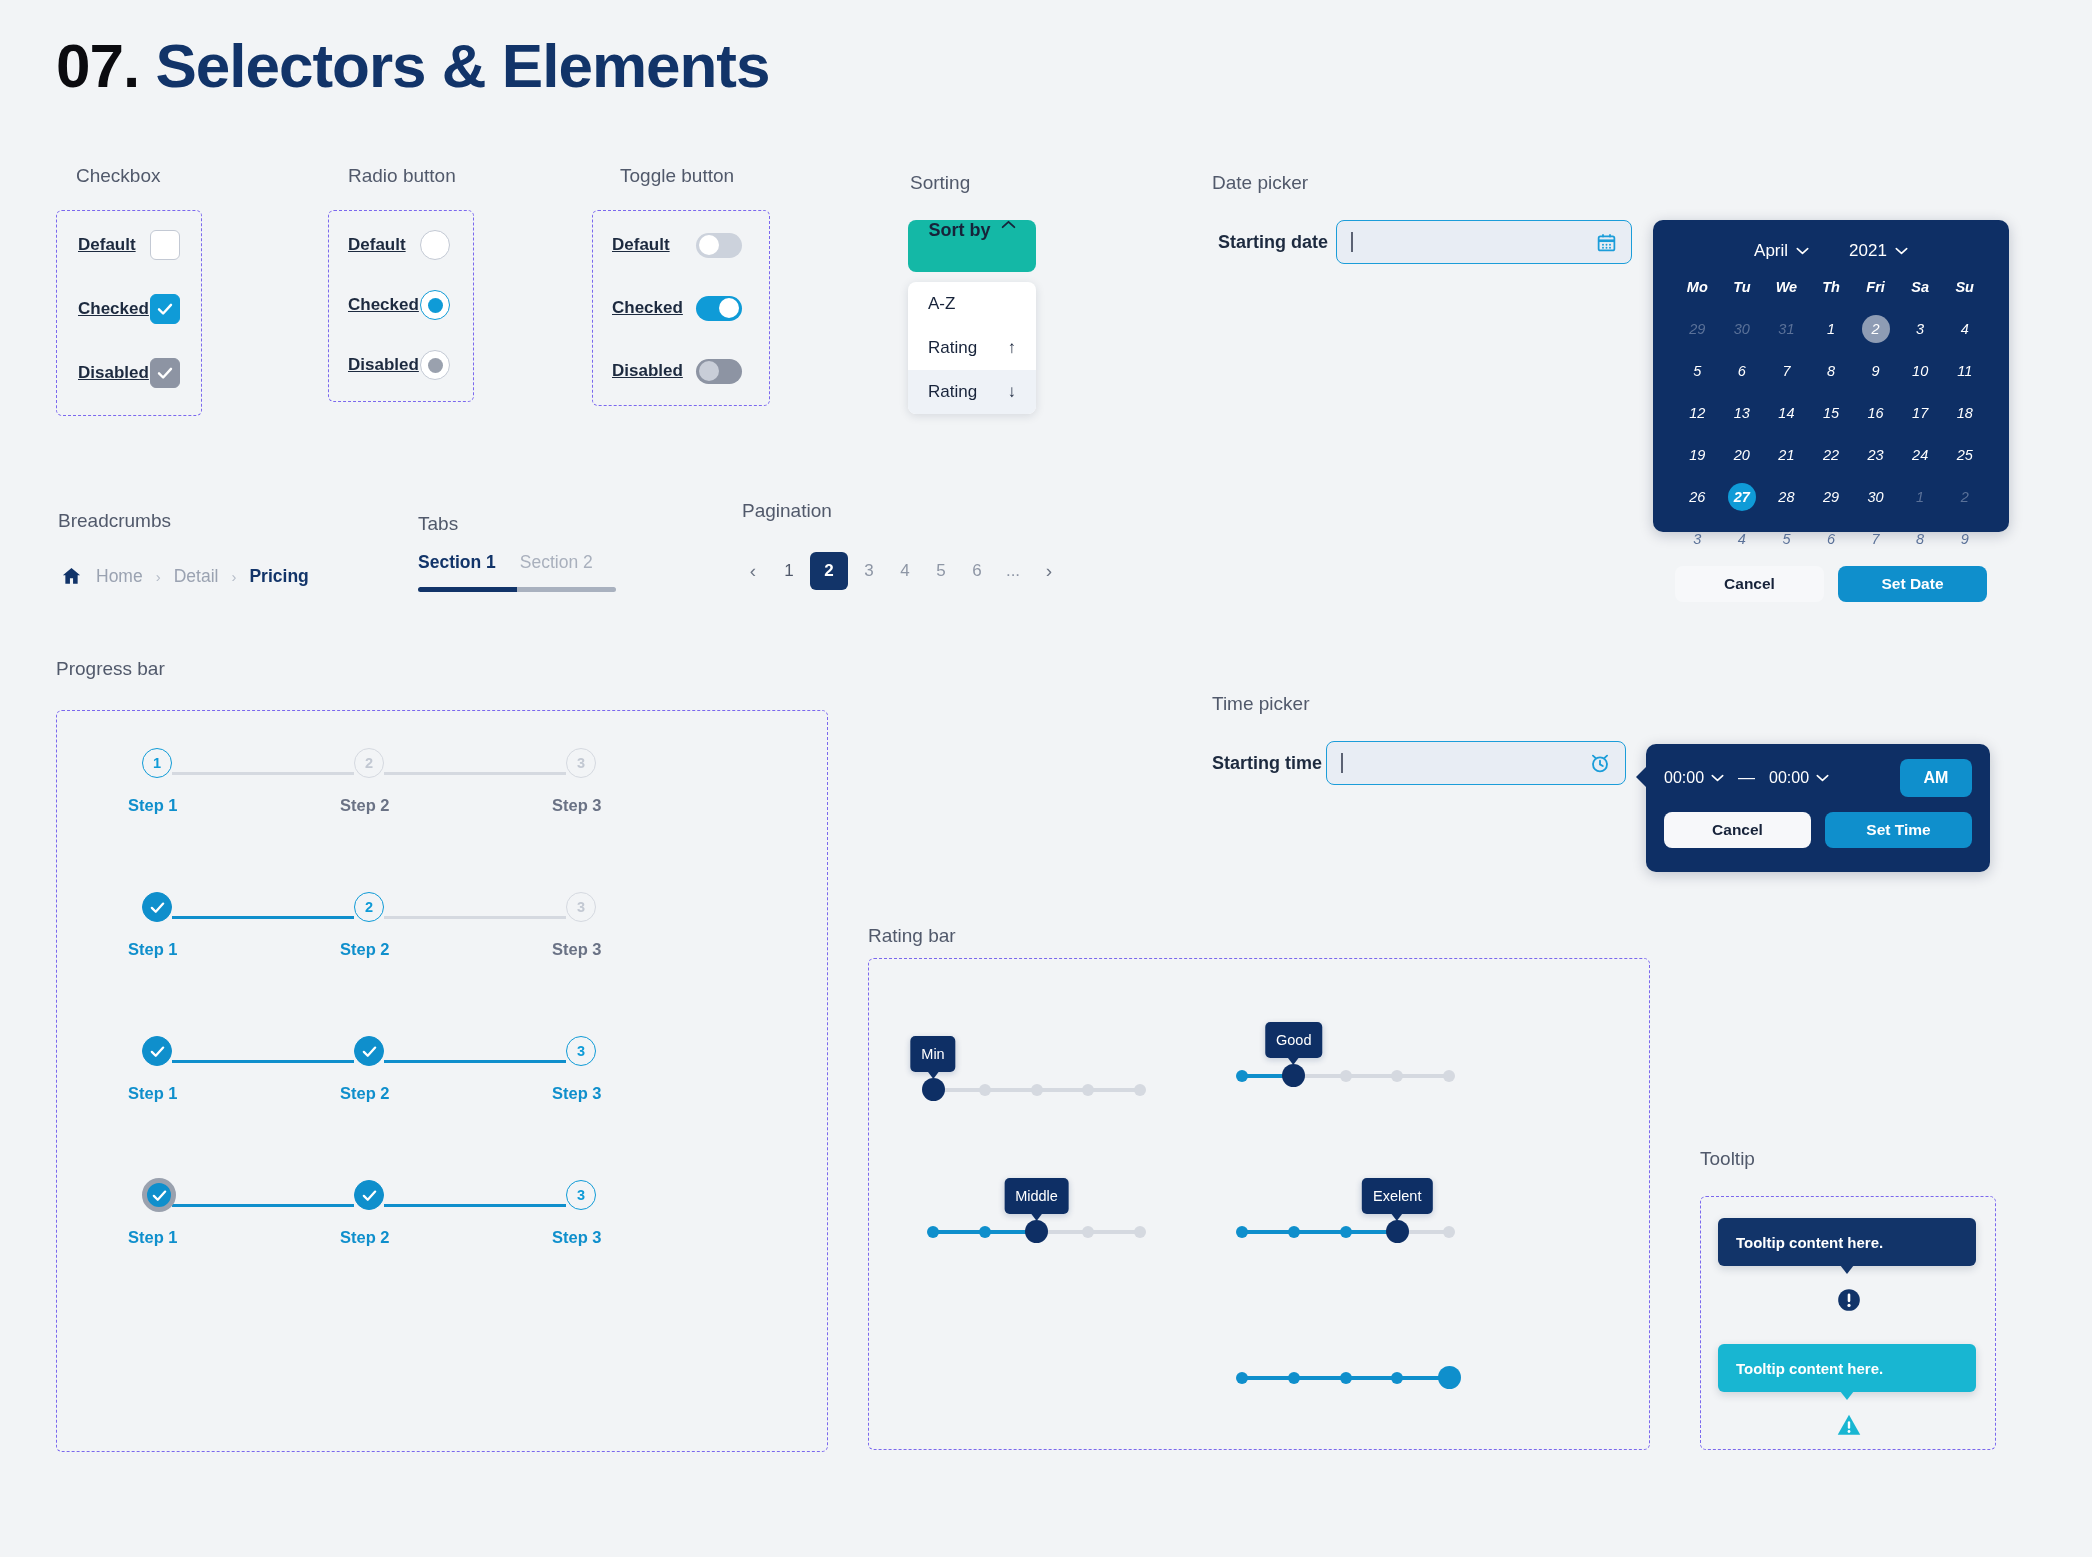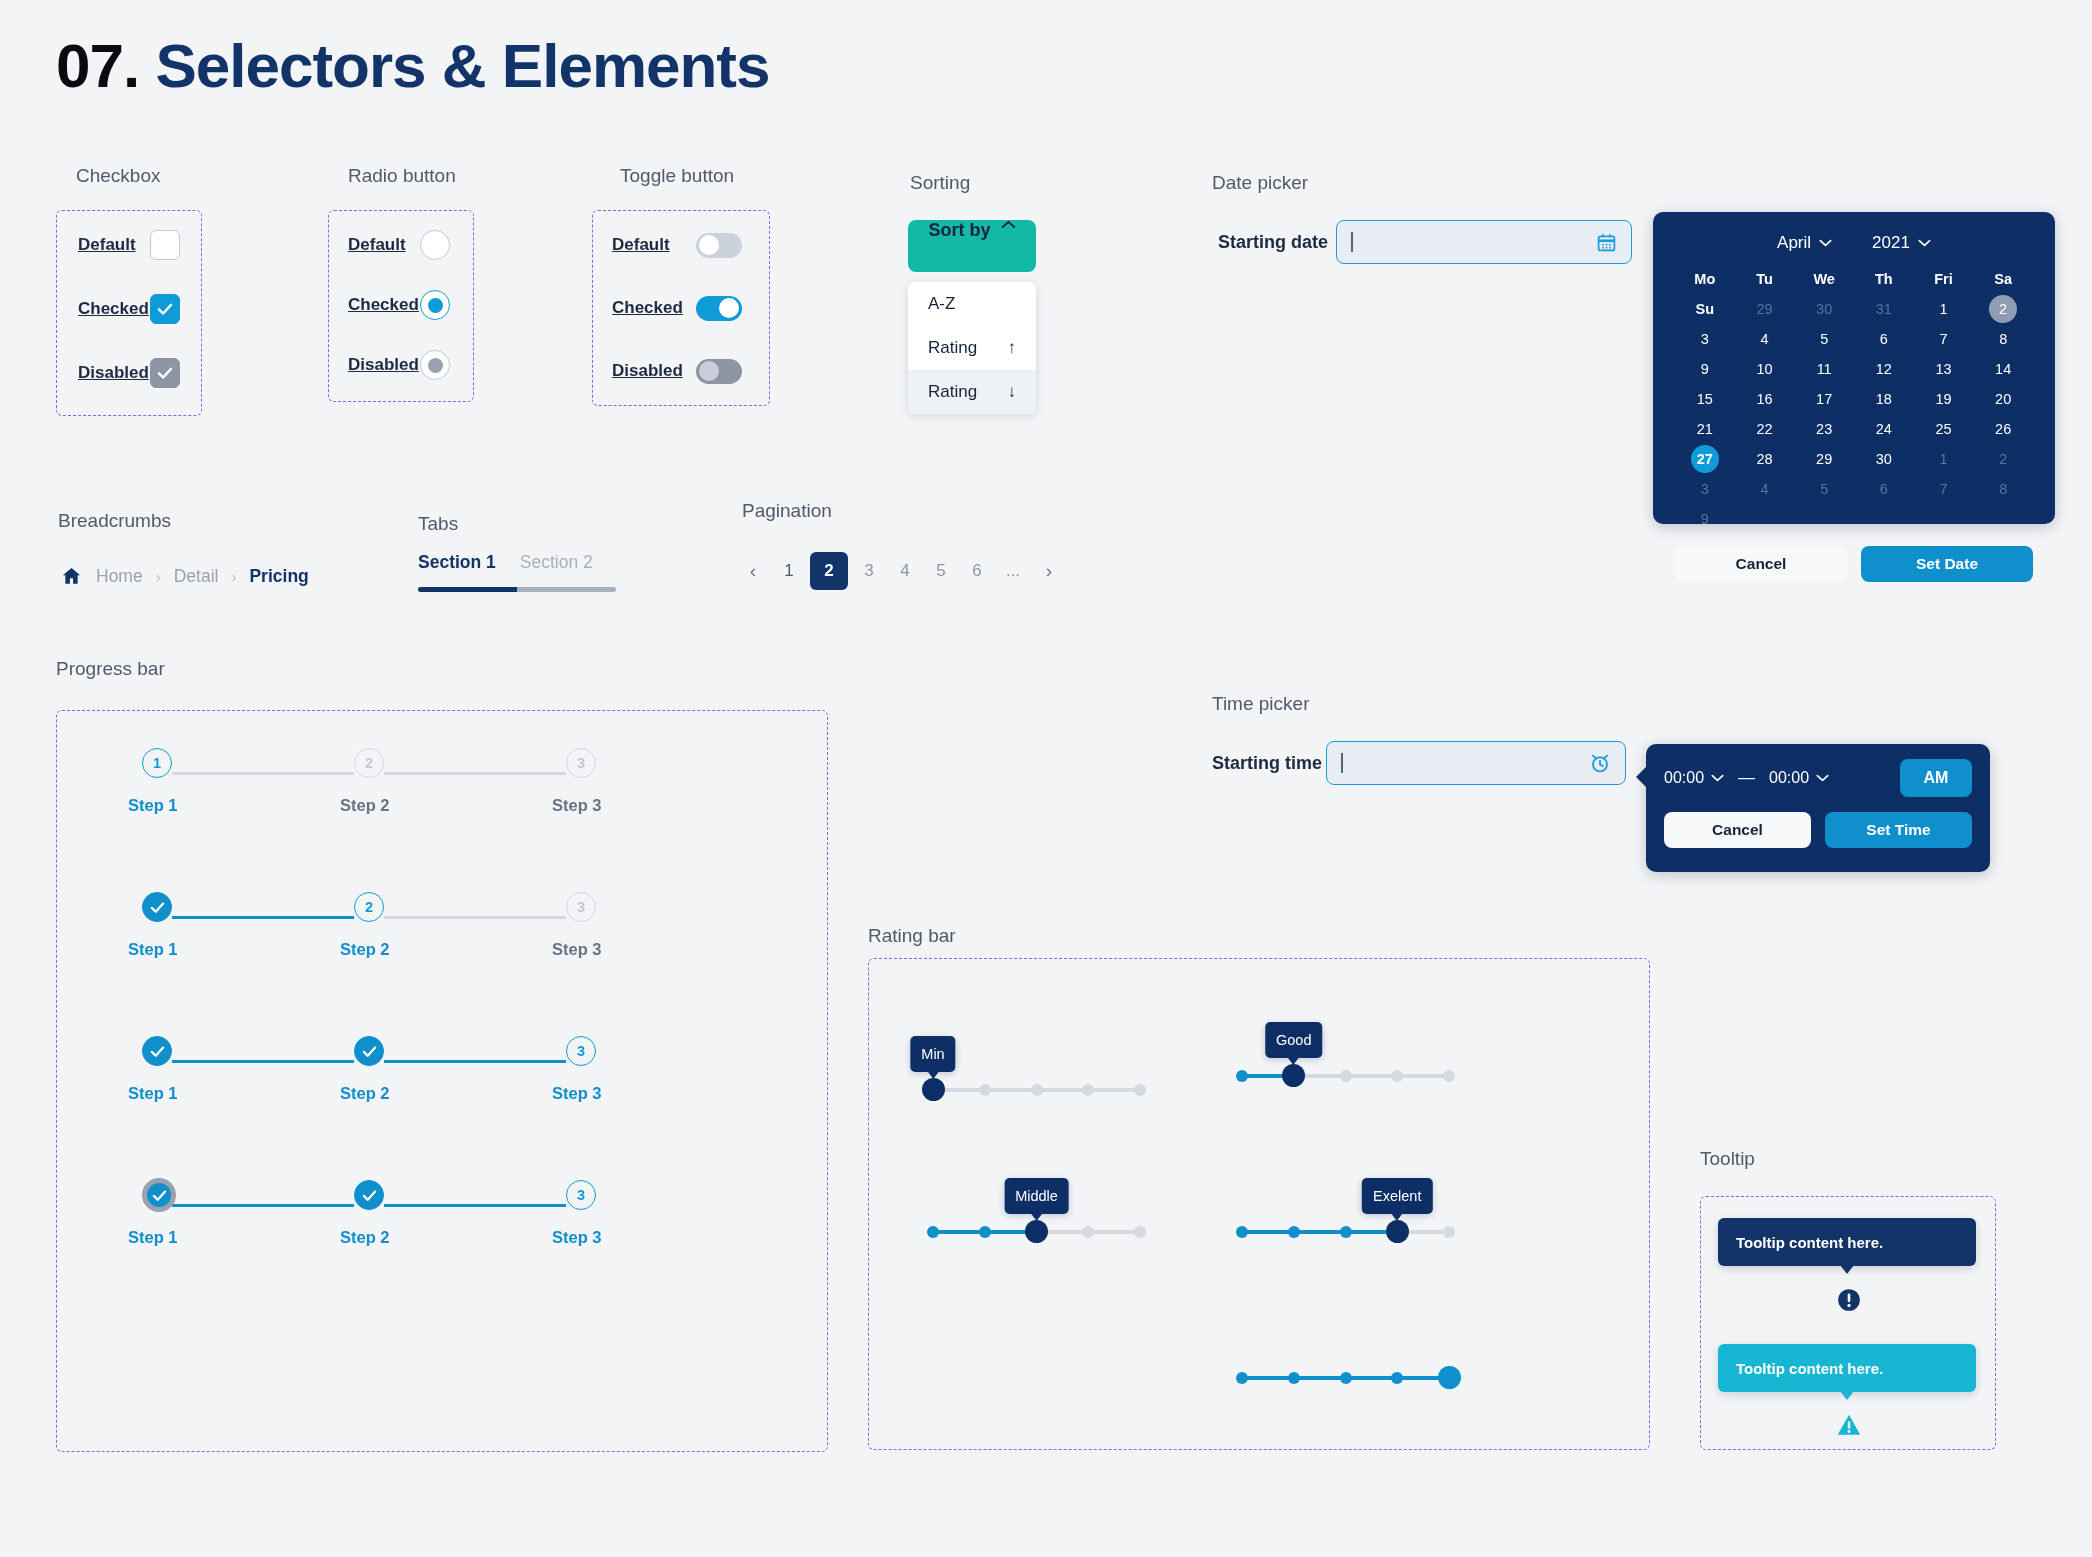--- a/index.html
+++ b/index.html
@@ -104,37 +104,38 @@
   .field {
     position: absolute; height: 44px; border-radius: 8px;
     background: #e8edf4; border: 1.4px solid #1b9dd9;
     display: flex; align-items: center; padding: 0 14px;
   }
   .caret { width: 1.5px; height: 20px; background: #5b6273; }
   .field .ico { margin-left: auto; display: flex; align-items: center; }
 
   
   .cal {
-    position: absolute; left: 1653px; top: 212px;
-    width: 402px; height: 312px;
+    position: absolute; left: 1653px; top: 220px;
+    width: 356px; height: 312px;
     background: #0e2f65; border-radius: 10px;
     box-shadow: 0 3px 14px rgba(10,25,55,.22);
     padding: 14px 22px 0;
   }
   .cal-head {
     display: flex; align-items: center; justify-content: center; gap: 40px;
     height: 34px; margin-bottom: 4px;
   }
   .cal-sel {
     display: flex; align-items: center; gap: 8px;
     color: #ffffff; font-size: 17px; font-weight: 500;
   }
   .cal-grid {
-    display: grid; grid-template-columns: repeat(6, 1fr);
-    row-gap: 0px;
+    display: grid; grid-template-columns: repeat(7, 1fr);
+    row-gap: 12px;
+    font-style: italic;
   }
   .cal-grid div {
     height: 30px; display: flex; align-items: center; justify-content: center;
     font-size: 14.5px; color: #ffffff; font-weight: 500;
   }
   .cal-grid .dow { color: #ffffff; font-weight: 600; font-size: 14.5px; }
   .cal-grid .mut { color: #5a7198; }
   .cal-grid .today span, .cal-grid .selday span {
     width: 28px; height: 28px; border-radius: 50%;
     display: flex; align-items: center; justify-content: center;

